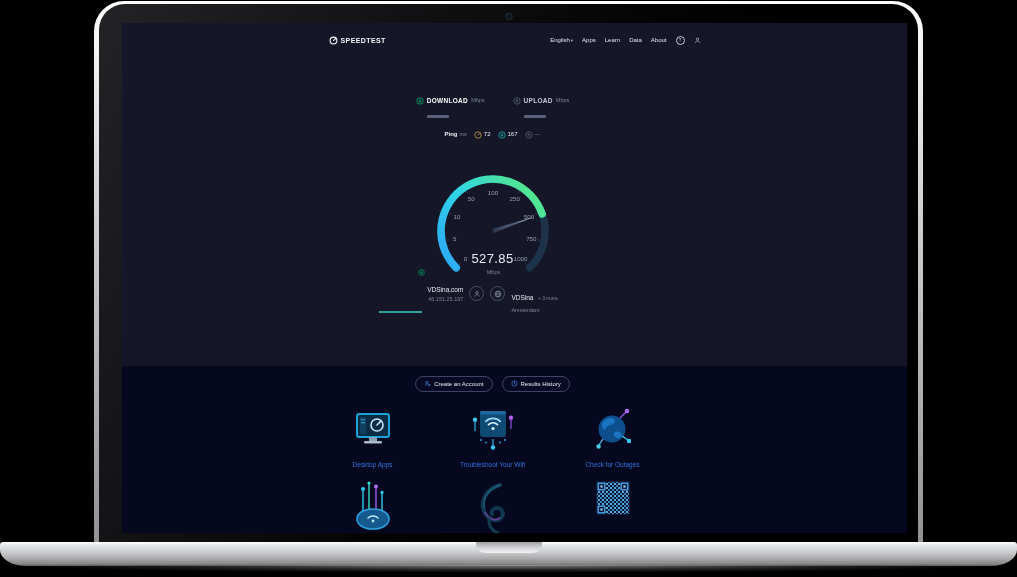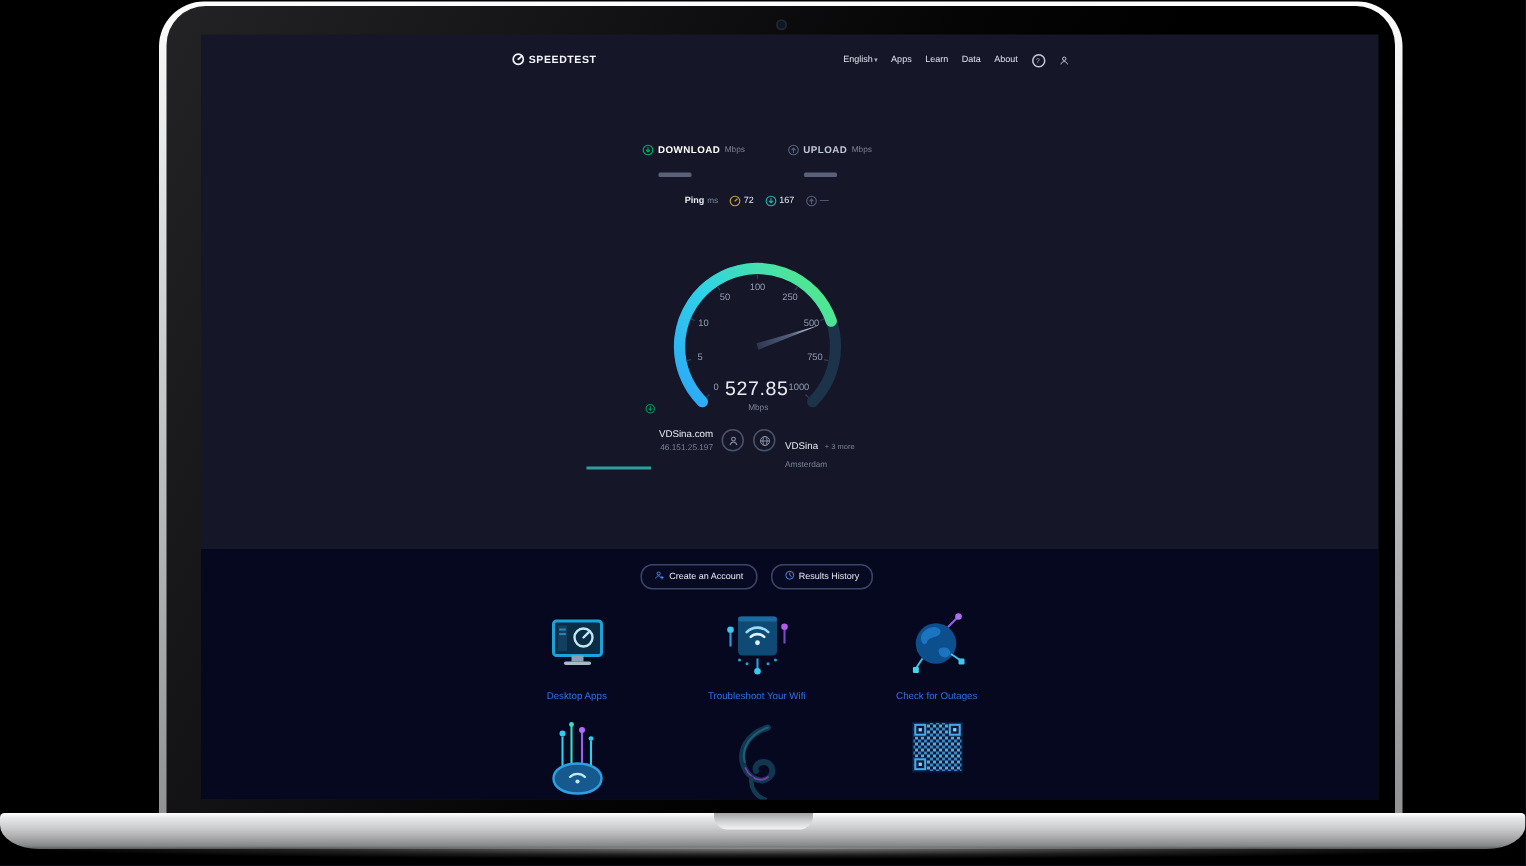--- a/index.html
+++ b/index.html
@@ -1,21 +1,21 @@
 <!DOCTYPE html>
 <html><head>
 <meta charset="utf-8">
 <style>
   html,body{margin:0;padding:0;}
   body{
     width:1017px;height:577px;background:#000;position:relative;overflow:hidden;
     font-family:"Liberation Sans","DejaVu Sans",sans-serif;
   }
   
-  .lid{position:absolute;left:106px;top:1px;width:829px;height:551px;
+  .lid{position:absolute;left:94px;top:1px;width:829px;height:551px;
     border-radius:30px 30px 0 0;
     background:linear-gradient(180deg,#fdfdfd 0%,#d8d9db 30%,#aeafb1 70%,#8f9092 100%);}
   .bezel{position:absolute;left:5px;right:5px;top:3px;bottom:0;
     border-radius:26px 26px 0 0;
     background:linear-gradient(118deg,#232326 0%,#121214 28%,#050506 48%,#000 62%);}
   .camera{position:absolute;top:10px;left:50%;transform:translateX(-50%);
     width:5px;height:5px;border-radius:50%;background:#0d1722;box-shadow:0 0 0 1.2px #20282f;}
   .viewport{position:absolute;left:23px;top:19px;width:785px;height:510px;
     background:#151729;overflow:hidden;}
   .base{position:absolute;left:0;top:542px;width:1017px;height:24px;

